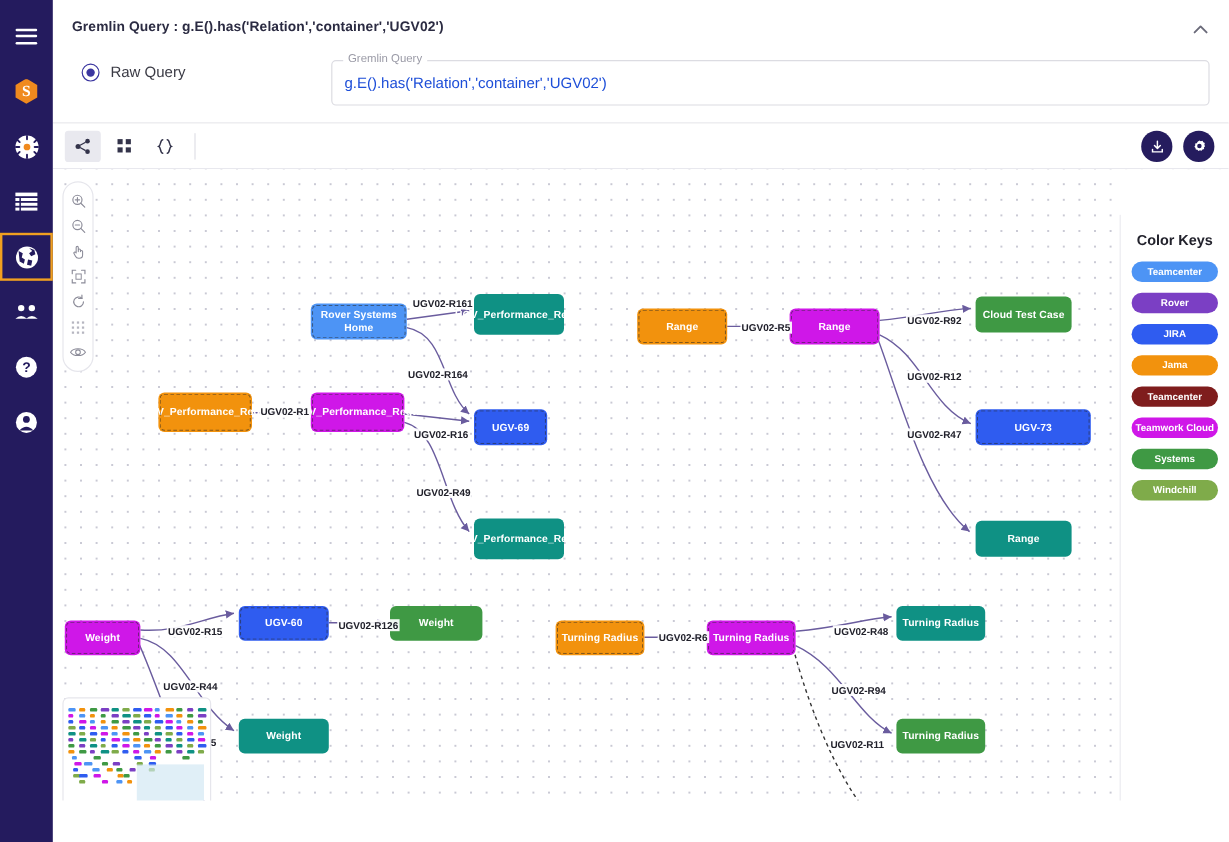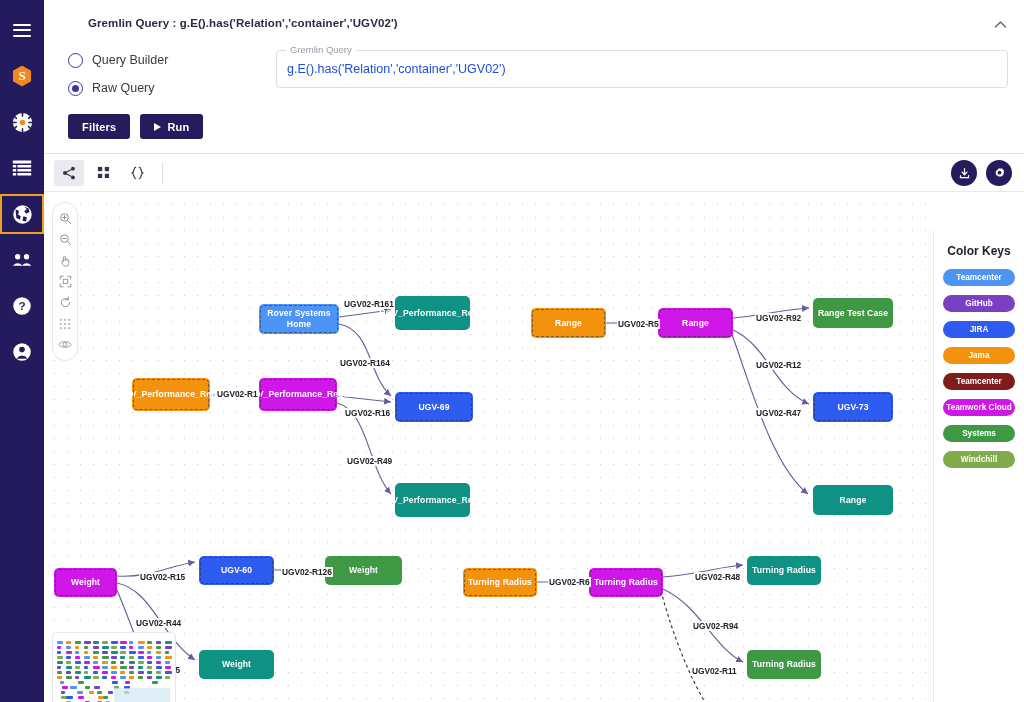--- a/index.html
+++ b/index.html
@@ -31,21 +31,21 @@
   .ham { width: 18px; height: 13px; display: flex; flex-direction: column; justify-content: space-between; }
   .ham span { display: block; height: 2px; background: #fff; border-radius: 1px; }
 
   
   .main { flex: 1; position: relative; background: #fff; height: 702px; overflow: hidden; }
 
   
   .query-panel { padding: 0; border-bottom: 1px solid #e3e3e8; position: relative; }
   .query-header {
     height: 46px; display: flex; align-items: center; padding: 0 16px;
-    font-size: 11.5px; font-weight: bold; color: #2b2b42; letter-spacing: .1px; margin-left: 28px;
+    font-size: 11.5px; font-weight: bold; color: #2b2b42; letter-spacing: .1px;
   }
   .collapse-btn {
     position: absolute; right: 14px; top: 14px; width: 20px; height: 20px;
     display: flex; align-items: center; justify-content: center; cursor: pointer;
   }
   .query-body { display: flex; padding: 0 16px 14px 16px; }
   .query-left { width: 170px; flex: 0 0 170px; padding-left: 8px; }
   .radio-row { display: flex; align-items: center; height: 28px; cursor: pointer; }
   .radio {
     width: 15px; height: 15px; border-radius: 50%; border: 1.6px solid #3b36a0;
@@ -222,35 +222,22 @@
       <div class="query-header">Gremlin Query : g.E().has('Relation','container','UGV02')</div>
       <div class="collapse-btn">
         <svg width="13" height="9" viewBox="0 0 13 9">
             <path d="M1.5 7 L6.5 2 L11.5 7" stroke="#6b6b7a" stroke-width="1.6" fill="none" stroke-linecap="round" stroke-linejoin="round"></path>
           </svg>
       </div>
 
       <div class="query-body">
         <div class="query-left">
           <div class="radio-row">
-            <span class="radio"></span>
-            <span class="radio-label">Query Builder</span>
-          </div>
-          <div class="radio-row">
             <span class="radio checked"></span>
             <span class="radio-label">Raw Query</span>
-          </div>
-          <div class="btn-row">
-            <button class="btn">
-              <span>Filters</span>
-            </button>
-            <button class="btn">
-              <span class="play-tri"></span>
-              <span>Run</span>
-            </button>
           </div>
         </div>
 
         <div class="query-right">
           <div class="field">
             <span class="field-legend">Gremlin Query</span>
             <span class="field-value">g.E().has('Relation','container','UGV02')</span>
           </div>
         </div>
       </div>
@@ -335,32 +322,32 @@
           <div class="node" style="left: 351px; top: 104px; width: 75px; height: 34px; background: rgb(15, 145, 132);">
             <span>UGV_Performance_Reqts</span>
           </div>
           <div class="node dashed" style="left: 487px; top: 116px; width: 75px; height: 30px; background: rgb(242, 146, 13);">
             <span>Range</span>
           </div>
           <div class="node dashed" style="left: 614px; top: 116px; width: 75px; height: 30px; background: rgb(207, 23, 232);">
             <span>Range</span>
           </div>
           <div class="node" style="left: 769px; top: 106px; width: 80px; height: 30px; background: rgb(63, 153, 68);">
-            <span>Range Test Case</span>
-          </div>
-          <div class="node dashed" style="left: 351px; top: 200px; width: 78px; height: 30px; background: rgb(47, 92, 240);">
+            <span>Cloud Test Case</span>
+          </div>
+          <div class="node dashed" style="left: 351px; top: 200px; width: 61px; height: 30px; background: rgb(47, 92, 240);">
             <span>UGV-69</span>
           </div>
           <div class="node dashed" style="left: 88px; top: 186px; width: 78px; height: 33px; background: rgb(242, 146, 13);">
             <span>UGV_Performance_Reqts</span>
           </div>
           <div class="node dashed" style="left: 215px; top: 186px; width: 78px; height: 33px; background: rgb(207, 23, 232);">
             <span>UGV_Performance_Reqts</span>
           </div>
-          <div class="node dashed" style="left: 769px; top: 200px; width: 80px; height: 30px; background: rgb(47, 92, 240);">
+          <div class="node dashed" style="left: 769px; top: 200px; width: 96px; height: 30px; background: rgb(47, 92, 240);">
             <span>UGV-73</span>
           </div>
           <div class="node" style="left: 351px; top: 291px; width: 75px; height: 34px; background: rgb(15, 145, 132);">
             <span>UGV_Performance_Reqts</span>
           </div>
           <div class="node" style="left: 769px; top: 293px; width: 80px; height: 30px; background: rgb(15, 145, 132);">
             <span>Range</span>
           </div>
           <div class="node dashed" style="left: 10px; top: 376px; width: 63px; height: 29px; background: rgb(207, 23, 232);">
             <span>Weight</span>
@@ -598,21 +585,21 @@
 
       <div class="clipcol"></div>
 
       <div class="colorkeys">
         <div class="ck-title">Color Keys</div>
         <div id="ck-list">
             <div class="ck-item" style="background: rgb(77, 148, 245);">
               <span>Teamcenter</span>
             </div>
             <div class="ck-item" style="background: rgb(123, 63, 196);">
-              <span>GitHub</span>
+              <span>Rover</span>
             </div>
             <div class="ck-item" style="background: rgb(47, 92, 240);">
               <span>JIRA</span>
             </div>
             <div class="ck-item" style="background: rgb(242, 146, 13);">
               <span>Jama</span>
             </div>
             <div class="ck-item" style="background: #7f1d1d;">
               <span>Teamcenter</span>
             </div>

